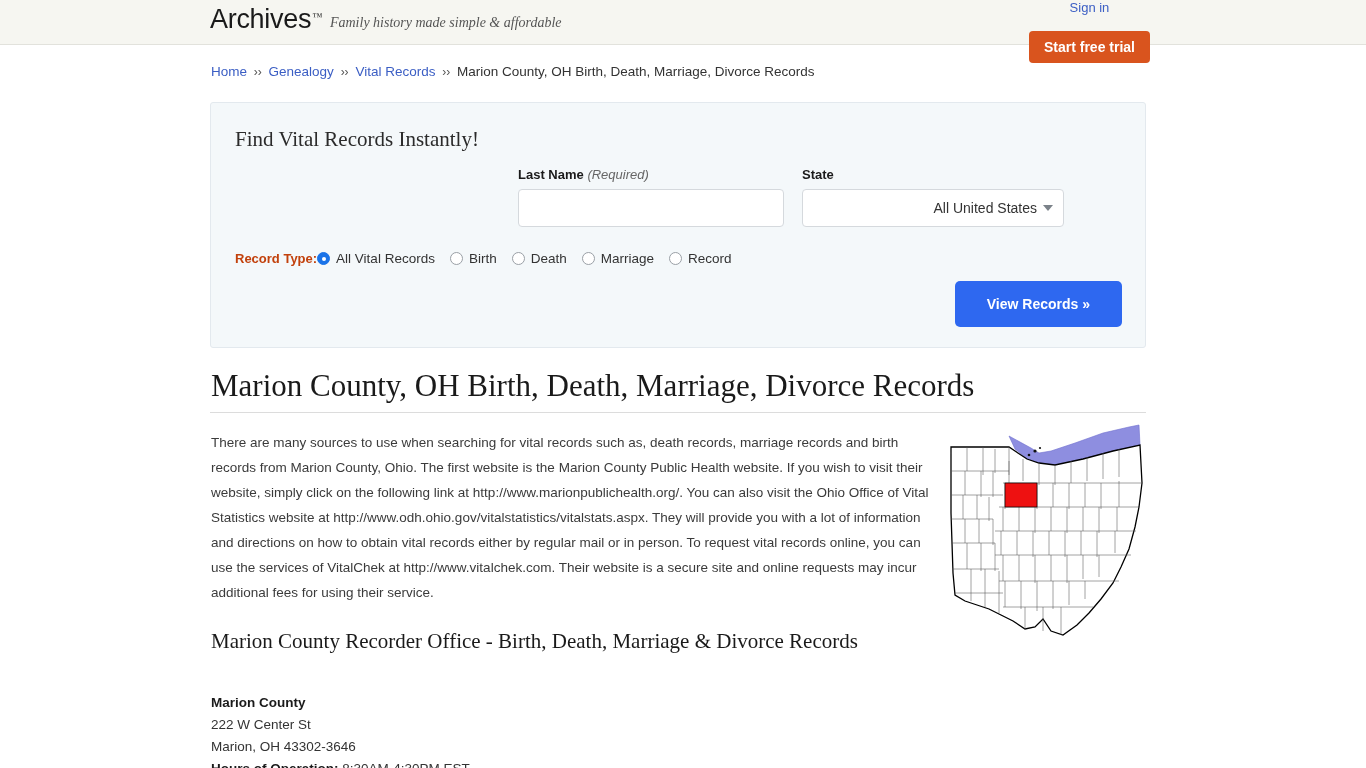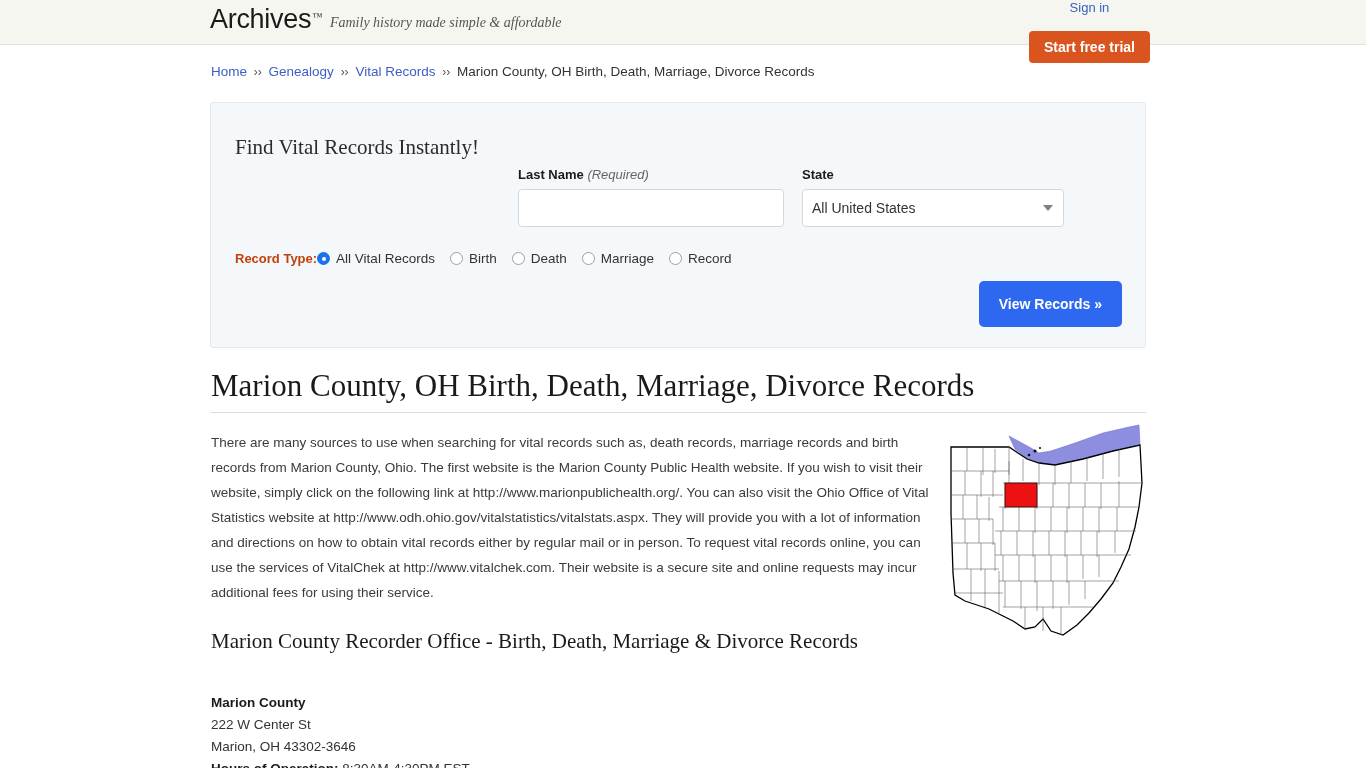--- a/index.html
+++ b/index.html
@@ -111,21 +111,21 @@
     width: 936px;
     height: 246px;
     background: #f4f8fa;
     border: 1px solid #e3e9ee;
     border-radius: 3px;
     box-sizing: border-box;
   }
   .panel-title {
     position: absolute;
     left: 24px;
-    top: 32px;
+    top: 24px;
     font-family: "Liberation Serif", serif;
     font-size: 21px;
     color: #2b2b2b;
   }
   .field-group { position: absolute; }
   .fg-first { left: 24px;  top: 64px; width: 266px; }
   .fg-last  { left: 307px; top: 64px; width: 266px; }
   .fg-state { left: 591px; top: 64px; width: 262px; }
 
   .field-label {
@@ -165,20 +165,21 @@
     border: 1px solid #d5d9dd;
     border-radius: 4px;
     background: #ffffff;
     font-size: 14px;
     line-height: 36px;
     padding: 0 26px 0 9px;
     color: #333333;
     cursor: pointer;
     white-space: nowrap;
     overflow: hidden;
+    text-align: right;
   }
   .select-arrow {
     position: absolute;
     right: 11px;
     top: 16px;
     width: 0; height: 0;
     border-left: 5px solid transparent;
     border-right: 5px solid transparent;
     border-top: 6px solid #7b8289;
     pointer-events: none;
@@ -235,21 +236,21 @@
   .view-records-button {
     position: absolute;
     right: 23px;
     top: 178px;
     background: #2e68f0;
     color: #ffffff;
     font-size: 14px;
     font-weight: bold;
     border: none;
     border-radius: 5px;
-    padding: 0 20px;
+    padding: 0 32px;
     height: 46px;
     cursor: pointer;
     font-family: "Liberation Sans", sans-serif;
   }
 
   
   .page-title {
     position: absolute;
     left: 211px;
     top: 368px;

